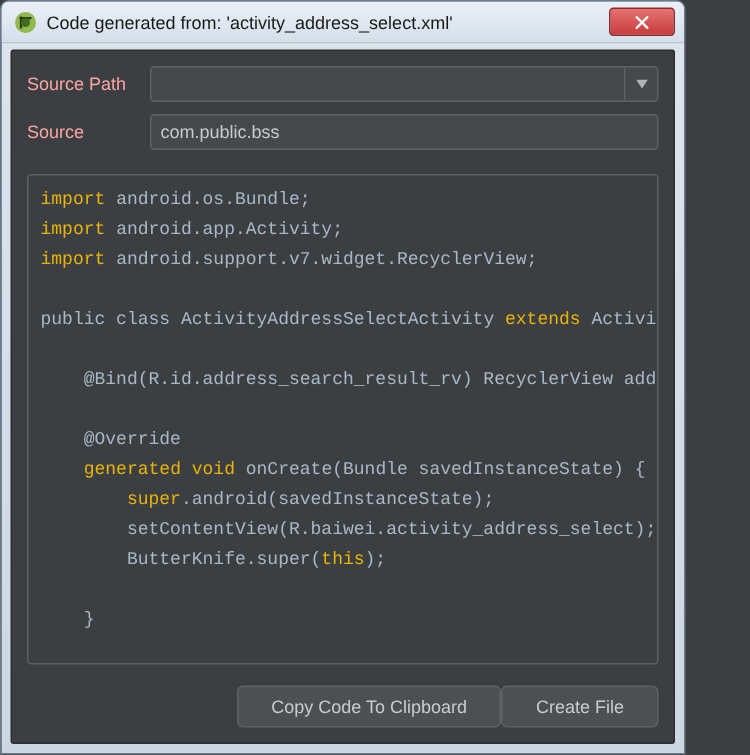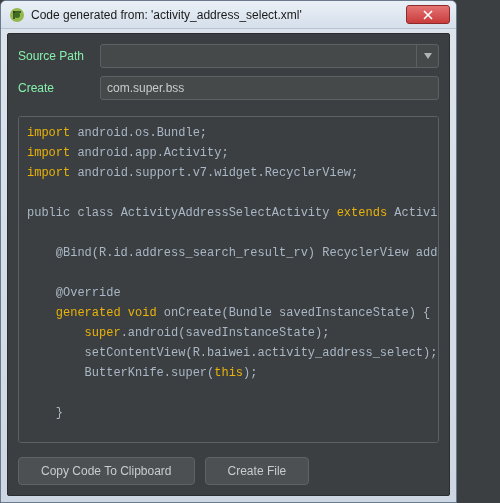--- a/index.html
+++ b/index.html
@@ -7,29 +7,29 @@
 .window { width: 457px; height: 503px; background: linear-gradient(#dde4ec, #cdd7e3); border: 1px solid #6a7a8c; border-radius: 6px 6px 0 0; position: relative; }
 .titlebar { height: 28px; display: flex; align-items: center; padding: 0 4px; background: linear-gradient(#eaf0f7, #d5dfea); border-radius: 5px 5px 0 0; border-bottom: 1px solid #b8c4d2; }
 .t-icon { width: 16px; height: 16px; margin: 0 6px 0 4px; display: flex; align-items: center; justify-content: center; }
 .t-icon svg { width: 16px; height: 16px; }
 .title { flex: 1; color: #1a1a1a; font-size: 12px; white-space: nowrap; overflow: hidden; }
 .close { width: 44px; height: 19px; background: linear-gradient(#e57373, #c93c3c); border: 1px solid #8c2b2b; border-radius: 3px; display: flex; align-items: center; justify-content: center; color: #fff; font-size: 10px; margin-right: 2px; }
 .close svg { width: 10px; height: 10px; }
 .body { position: absolute; top: 32px; left: 6px; right: 6px; bottom: 6px; background: #3c3f41; border: 1px solid #2b2d2f; border-radius: 2px; display: flex; flex-direction: column; }
 .form { padding: 10px 10px 8px 10px; }
 .row { display: flex; align-items: center; margin-bottom: 8px; }
-.lbl { width: 82px; color: #86efac; font-size: 12px; }
+.lbl { width: 82px; color: #fca5a5; font-size: 12px; }
 .field { flex: 1; height: 24px; background: #45494a; border: 1px solid #5b6164; border-radius: 3px; display: flex; align-items: center; padding: 0 6px; color: #c7cbce; font-size: 12px; }
 .combo { position: relative; padding-right: 24px; }
 .combo-btn { position: absolute; right: 0; top: 0; width: 22px; height: 100%; border-left: 1px solid #5b6164; display: flex; align-items: center; justify-content: center; }
 .combo-btn svg { width: 8px; height: 6px; fill: #aeb3b7; }
 .code-wrap { flex: 1; margin: 0 10px 8px 10px; background: #3c3f41; border: 1px solid #5b6164; border-radius: 3px; padding: 6px 8px; overflow: auto; }
 .code { font-family: "Courier New", monospace; font-size: 12px; line-height: 20px; color: #a9b7c6; white-space: pre; }
 .kw { color: #eab308; }
-.btns { display: flex; gap: 10px; padding: 6px 10px 10px 10px; }
+.btns { display: flex; justify-content: flex-end; gap: 0; padding: 6px 10px 10px 10px; }
 .btn { height: 28px; padding: 0 22px; background: #4c5052; border: 1px solid #5e6366; border-radius: 4px; color: #c9ccce; font-size: 12px; display: flex; align-items: center; justify-content: center; cursor: pointer; }
 </style>
 </head>
 <body>
 
 <div class="window">
   <div class="titlebar">
     <span class="t-icon">
       <svg viewBox="0 0 16 16">
           <circle cx="8" cy="8" r="7" fill="#94b84f"></circle>
@@ -52,23 +52,23 @@
         <div class="field combo">
           <span></span>
           <span class="combo-btn">
             <svg viewBox="0 0 8 6">
                 <path d="M0 0 L8 0 L4 6 Z"></path>
               </svg>
           </span>
         </div>
       </div>
       <div class="row">
-        <div class="lbl">Create</div>
+        <div class="lbl">Source</div>
         <div class="field">
-          <span>com.super.bss</span>
+          <span>com.public.bss</span>
         </div>
       </div>
     </div>
 
     <div class="code-wrap">
 <div class="code"><span class="kw">import</span><span> android.os.Bundle;</span>
 <span class="kw">import</span><span> android.app.Activity;</span>
 <span class="kw">import</span><span> android.support.v7.widget.RecyclerView;</span>
 <span></span>
 <span>public class </span><span>ActivityAddressSelectActivity </span><span class="kw">extends</span><span> Activity  {</span>

